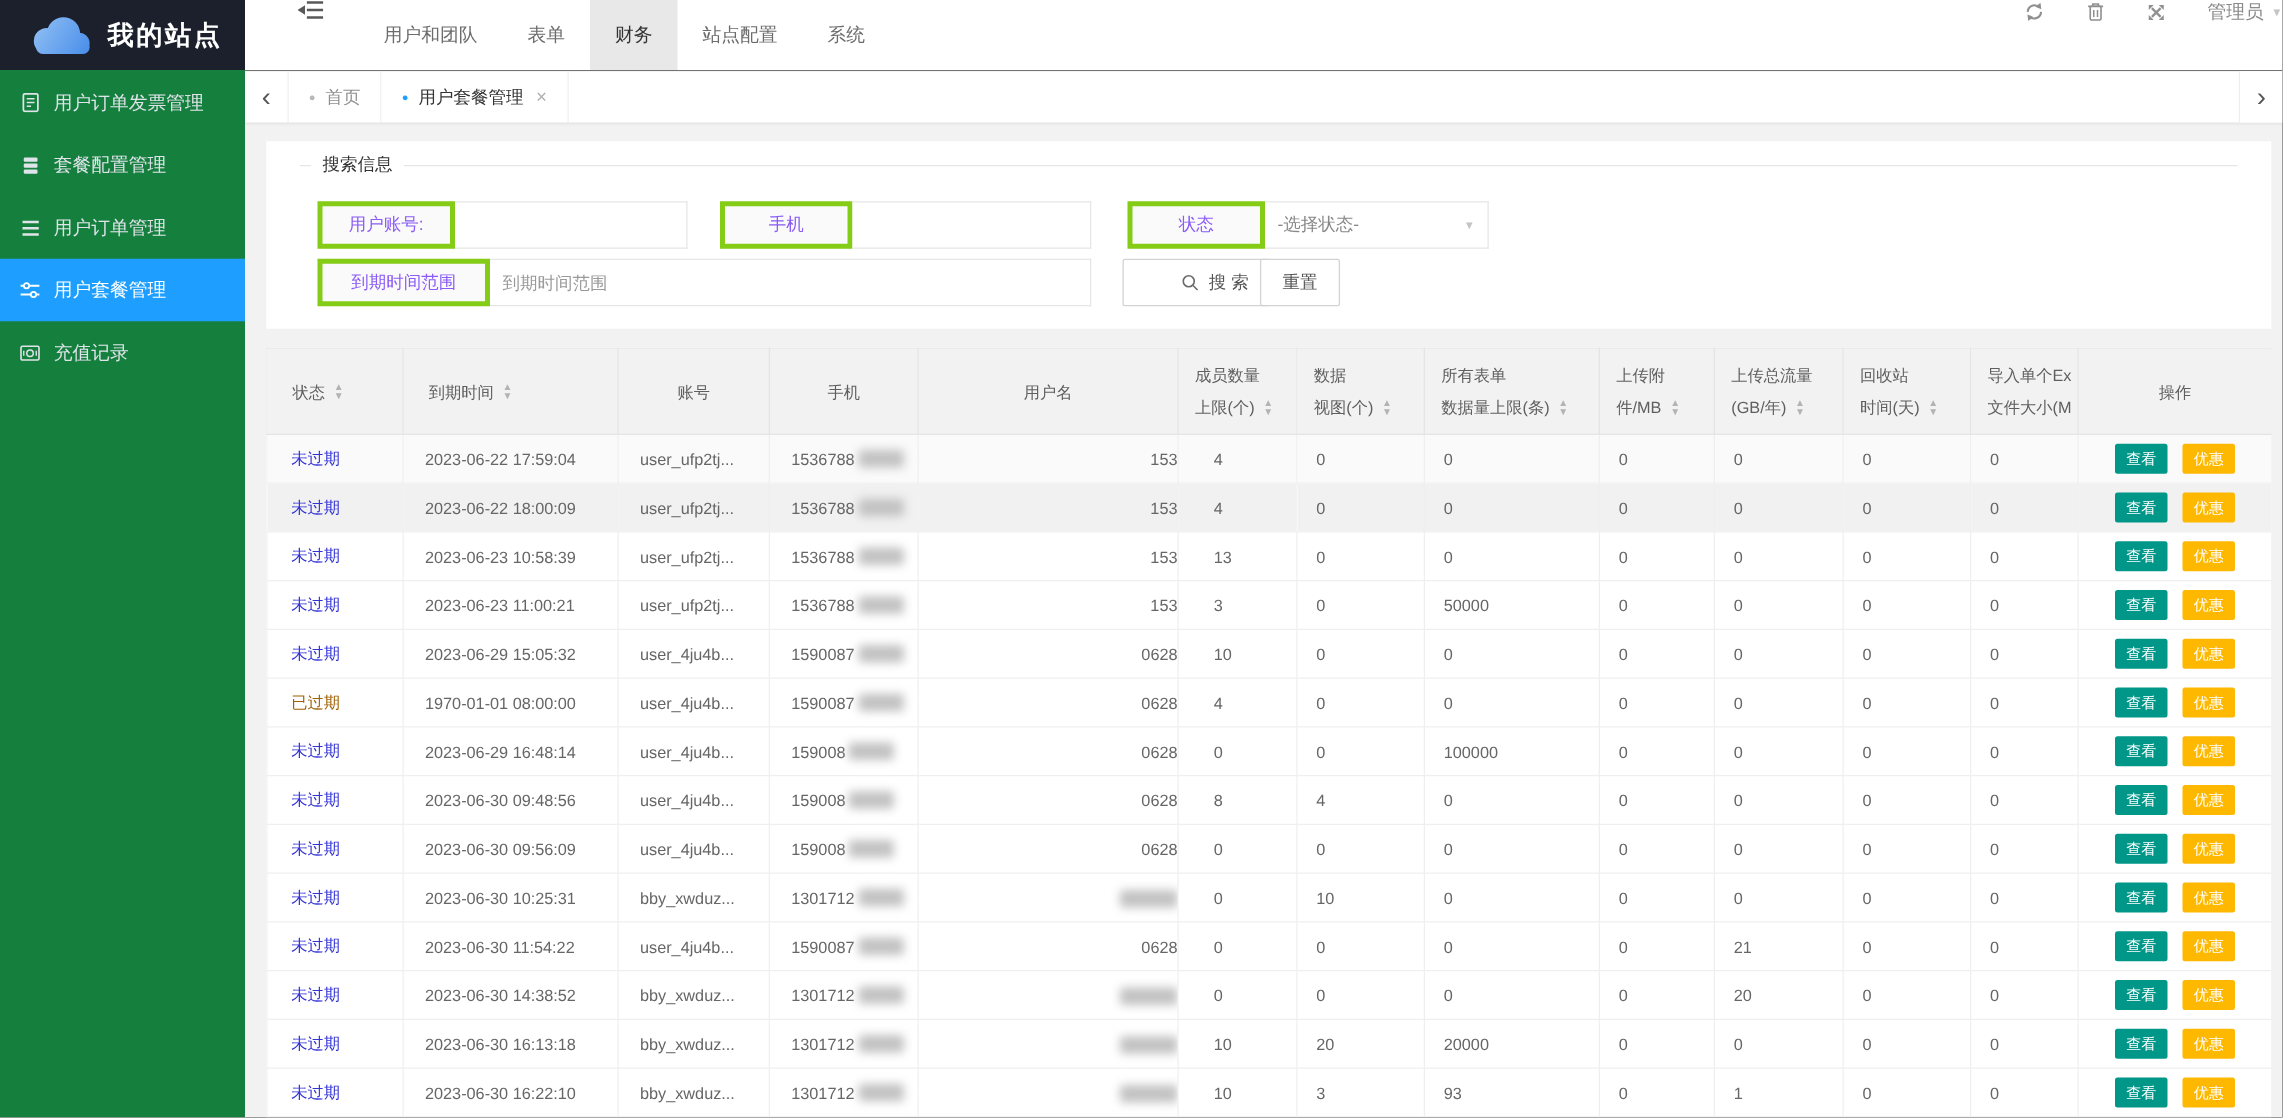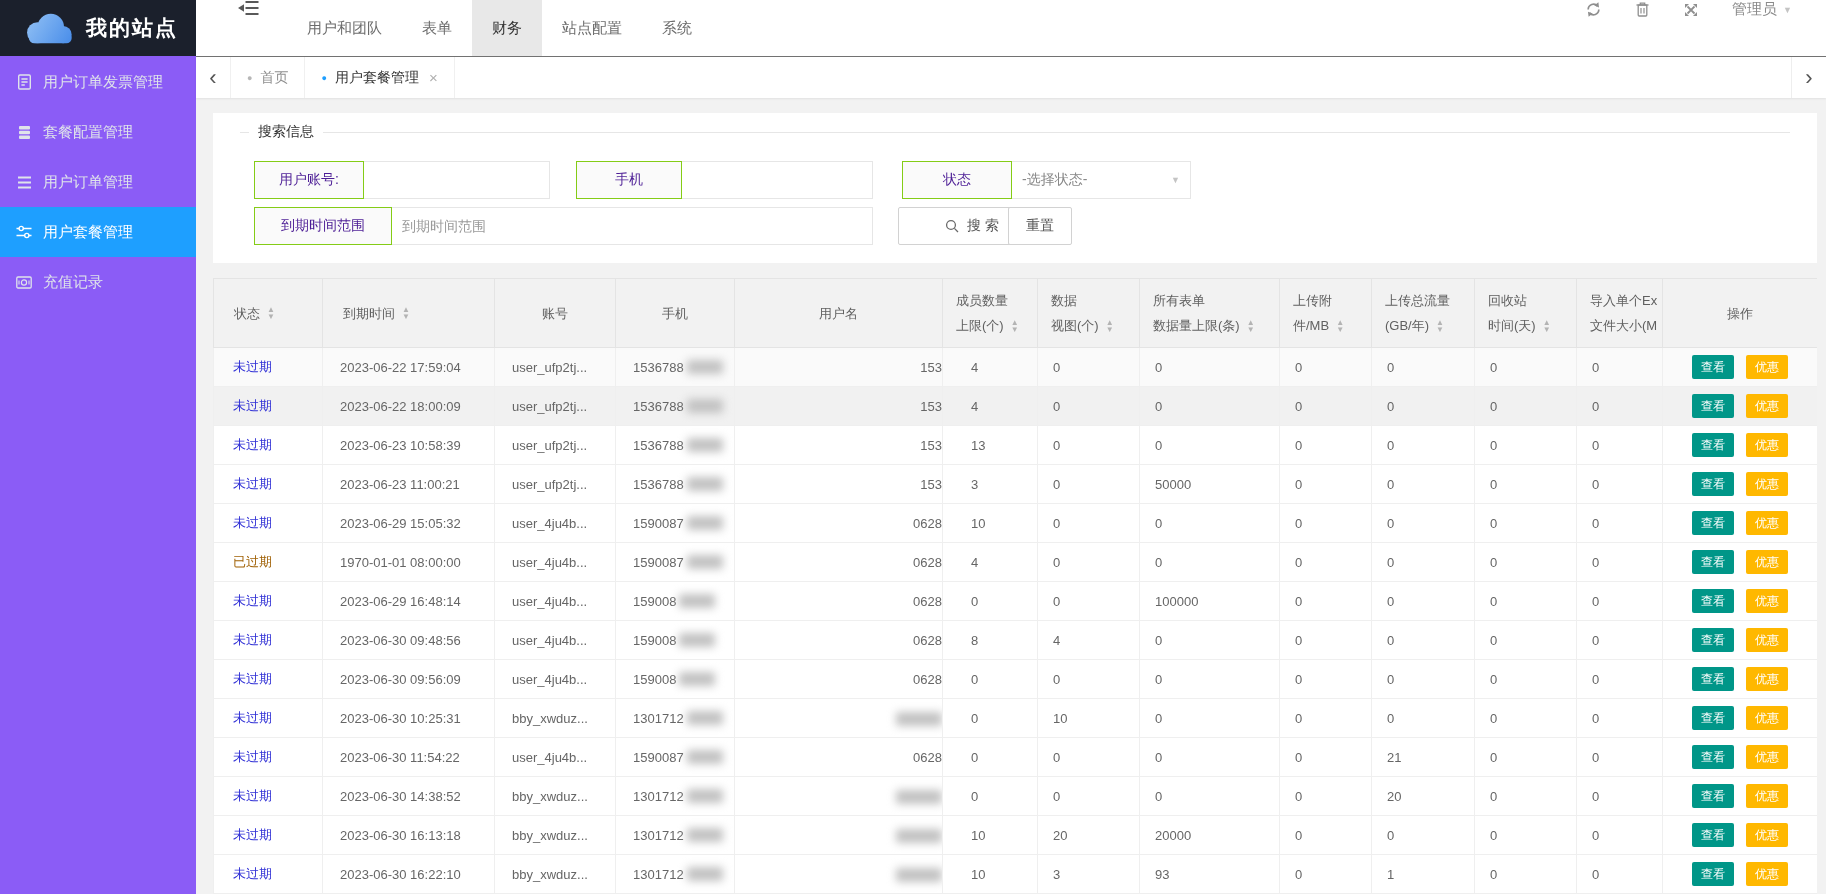--- a/index.html
+++ b/index.html
@@ -1,34 +1,34 @@
 <!DOCTYPE html>
 <html><head>
 <meta charset="utf-8">
 <style>
   html,body{margin:0;padding:0;background:#555;}
   .app{position:relative;width:1826px;height:894px;background:#f2f2f2;overflow:hidden;
        font-family:"Liberation Sans","DejaVu Sans",sans-serif;display:flex;}
   
-  .sidebar{width:196px;min-width:196px;height:100%;background:#8b5cf6;display:flex;flex-direction:column;}
+  .sidebar{width:196px;min-width:196px;height:100%;background:#15803d;display:flex;flex-direction:column;}
   .logo{height:56px;background:#1b202c;display:flex;align-items:center;padding-left:16px;gap:8px;}
   .logo-title{color:#fff;font-size:21px;font-weight:bold;letter-spacing:2px;}
   .menu{padding-top:1px;}
   .menu-item{height:50px;display:flex;align-items:center;padding-left:16px;gap:11px;
              color:#dfe3ea;font-size:15px;cursor:pointer;}
   .menu-item .micon{width:16px;height:16px;display:flex;align-items:center;justify-content:center;}
   .menu-item.active{background:#1e9fff;color:#fff;}
   
   .main{flex:1;display:flex;flex-direction:column;min-width:0;}
   .topbar{height:56px;background:#fff;display:flex;align-items:flex-start;border-bottom:1px solid #737373;}
   .collapse{margin-left:42px;cursor:pointer;display:flex;align-items:center;}
   .nav{display:flex;margin-left:28px;height:100%;}
   .nav-item{padding:0 20px;height:100%;display:flex;align-items:center;font-size:15px;color:#6c6c6c;cursor:pointer;}
   .nav-item.active{background:#e8e8e8;color:#333;}
-  .top-right{margin-left:auto;display:flex;align-items:center;gap:33px;margin-right:34px;}
+  .top-right{margin-left:auto;display:flex;align-items:center;gap:33px;}
   .top-icon{cursor:pointer;display:flex;align-items:center;}
   .user-menu{display:flex;align-items:center;gap:6px;color:#8a8a8a;font-size:15px;cursor:pointer;}
   .caret{font-size:9px;color:#c4c4c4;}
   
   .tabbar{height:41px;background:#fff;display:flex;align-items:stretch;position:relative;
           box-shadow:0 1px 2px rgba(0,0,0,.07);}
   .tab-arrow{width:34px;display:flex;align-items:center;justify-content:center;color:#555;
              font-size:22px;cursor:pointer;line-height:1;}
   .tab-arrow.right{position:absolute;right:0;top:0;bottom:0;border-left:1px solid #eee;background:#fff;}
   .tab{display:flex;align-items:center;gap:8px;padding:0 16px;border-left:1px solid #f0f0f0;
@@ -36,22 +36,22 @@
   .tab + .tab{border-left:none;}
   .tab .dot{font-size:9px;color:#b7b7b7;}
   .tab.active{color:#333;}
   .tab.active .dot{color:#1e9fff;}
   .tab-close{color:#b0b0b0;font-size:15px;margin-left:2px;cursor:pointer;}
   
   .search-card{margin:15px 9px 0 17px;height:150px;background:#fff;position:relative;}
   .fieldset-line{position:absolute;left:27px;right:27px;top:19px;border-top:1px solid #e6e6e6;}
   .legend{position:absolute;left:36px;top:10px;background:#fff;padding:0 9px;font-size:14px;color:#333;}
   .fgroup{position:absolute;height:38px;display:flex;}
-  .flabel{background:#fafafa;border:1px solid #84cc16;display:flex;align-items:center;
-          justify-content:center;font-size:14px;color:#4c1d95;box-sizing:border-box;}
+  .flabel{background:#fafafa;border:4px solid #84cc16;display:flex;align-items:center;
+          justify-content:center;font-size:14px;color:#8b5cf6;box-sizing:border-box;}
   .finput{border:1px solid #e6e6e6;border-left:none;box-sizing:border-box;font-size:14px;color:#666;
           padding:0 10px;outline:none;background:#fff;font-family:inherit;}
   .finput::placeholder{color:#9a9a9a;}
   .fselect{border:1px solid #e6e6e6;border-left:none;box-sizing:border-box;display:flex;align-items:center;
            padding:0 10px;font-size:14px;color:#888;position:relative;cursor:pointer;background:#fff;}
   .fselect .caret{position:absolute;right:10px;}
   .sbtn{position:absolute;height:38px;background:#fff;border:1px solid #d2d2d2;border-radius:2px;
         display:flex;align-items:center;justify-content:center;gap:8px;font-size:14px;color:#555;
         cursor:pointer;box-sizing:border-box;font-family:inherit;}
   

